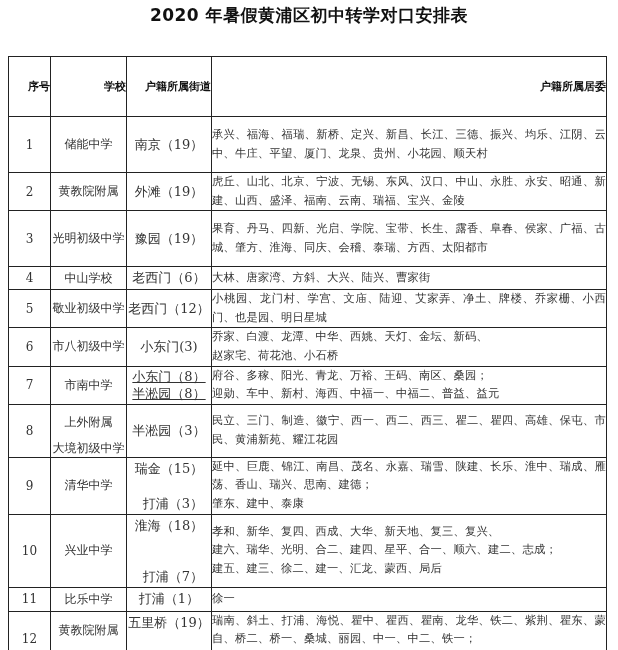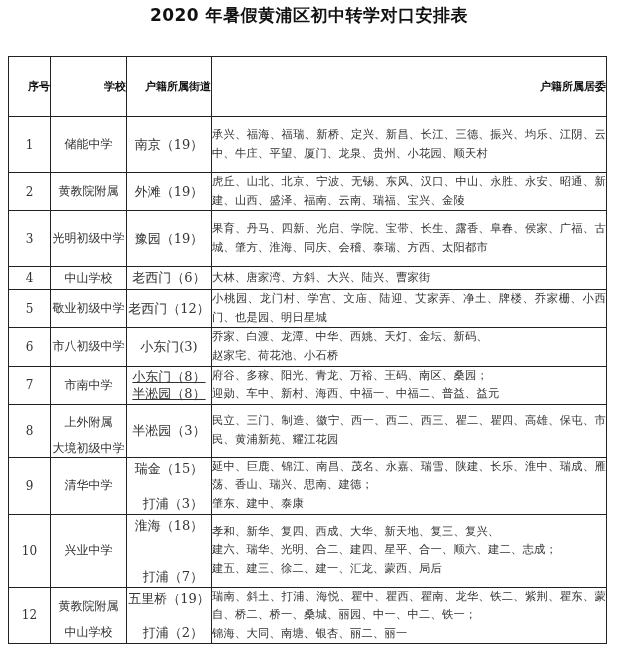--- a/index.html
+++ b/index.html
@@ -164,20 +164,32 @@
         <td class="street">
           <div class="street-top">淮海（18）</div>
           <div class="street-bottom">打浦（7）</div>
         </td>
         <td class="committees">
           <span class="line">孝和、新华、复四、西成、大华、新天地、复三、复兴、</span>
           <span class="line">建六、瑞华、光明、合二、建四、星平、合一、顺六、建二、志成；</span>
           <span class="line">建五、建三、徐二、建一、汇龙、蒙西、局后</span>
         </td>
       </tr>
+      <tr style="height: 24px;">
+        <td class="num">11</td>
+        <td class="school">
+          <div>比乐中学</div>
+        </td>
+        <td class="street">
+          <div>打浦（1）</div>
+        </td>
+        <td class="committees">
+          <span class="line">徐一</span>
+        </td>
+      </tr>
       <tr style="height: 56px;">
         <td class="num">12</td>
         <td class="school school-2line">
           <div>黄教院附属</div>
           <div>中山学校</div>
         </td>
         <td class="street">
           <div class="street-top">五里桥（19）</div>
           <div class="street-bottom">打浦（2）</div>
         </td>

